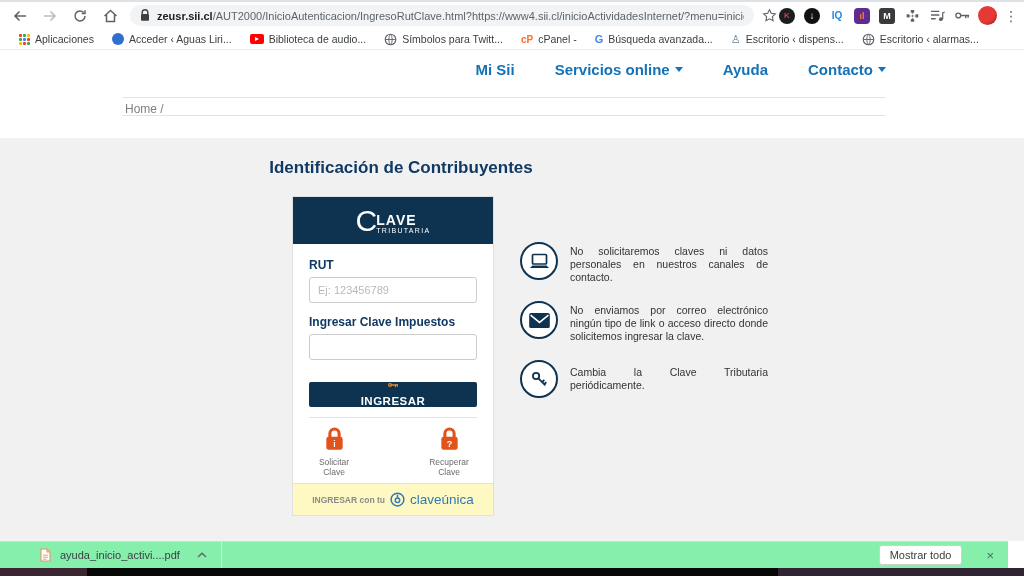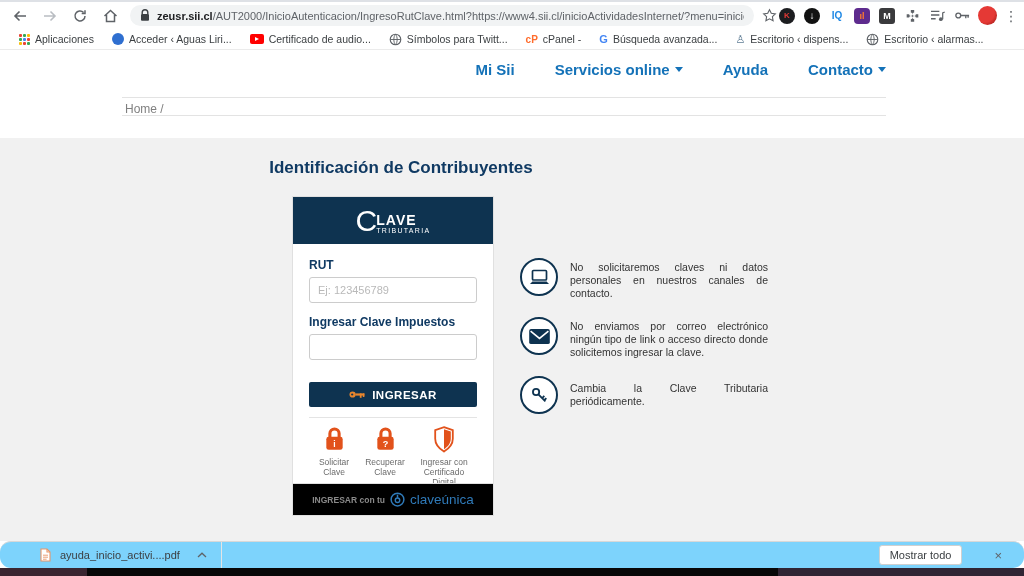--- a/index.html
+++ b/index.html
@@ -64,44 +64,44 @@
   .ct-logo { display:flex; align-items:center; color:#fff; }
   .ct-c { font-size:30px; font-weight:300; line-height:28px; font-family:"Liberation Sans",sans-serif; }
   .ct-right { display:flex; flex-direction:column; margin-left:-1px; padding-top:7px; }
   .ct-lave { font-size:14px; font-weight:bold; letter-spacing:1px; line-height:12px; }
   .ct-sub { font-size:7px; letter-spacing:1.3px; margin-top:1px; }
   .card-body { padding:14px 16px 12px; }
   .fld-label { font-size:12px; font-weight:bold; color:#103a63; margin-bottom:5px; }
   .fld-input { width:100%; height:26px; border:1px solid #ccc; border-radius:3px; font-size:11px; padding:0 8px; color:#333; outline:none; font-family:"Liberation Sans",sans-serif; }
   .fld-input::placeholder { color:#b9b9b9; }
   .gap1 { height:12px; } .gap2 { height:22px; }
-  .btn-ingresar { width:100%; height:25px; background:#0e3350; color:#fff; border:none; border-radius:2px; font-size:11.5px; font-weight:bold; letter-spacing:0.5px; display:flex; align-items:center; justify-content:center; gap:7px; cursor:pointer; font-family:"Liberation Sans",sans-serif; }
+  .btn-ingresar { width:100%; height:25px; background:#0e3350; color:#fff; border:none; border-radius:2px; font-size:11.5px; font-weight:bold; letter-spacing:0.5px; display:flex; align-items:center; justify-content:center; gap:7px; cursor:pointer; font-family:"Liberation Sans",sans-serif;flex-direction:column; }
   .card-div { border-top:1px solid #e4e4e4; margin:10px 0 8px; }
   .actions { display:flex; justify-content:space-between; align-items:flex-start; padding:0 2px; }
   .action { display:flex; flex-direction:column; align-items:center; gap:4px; text-decoration:none; }
   .action-label { font-size:8.5px; color:#6b6b6b; text-align:center; line-height:10px; }
   .a1 { width:46px; } .a2 { width:52px; } .a3 { width:62px; }
 
-  .claveunica-strip { position:absolute; left:292px; top:345px; width:202px; height:33px; background:#000000; border:1px solid #e0e0e0; display:flex; align-items:center; justify-content:center; gap:5px; }
+  .claveunica-strip { position:absolute; left:292px; top:345px; width:202px; height:33px; background:#fef9c3; border:1px solid #e0e0e0; display:flex; align-items:center; justify-content:center; gap:5px; }
   .cu-prefix { font-size:8.5px; font-weight:bold; color:#8a8a8a; }
   .cu-brand { font-size:13.5px; color:#2f7ab9; }
 
   .tips { position:absolute; left:520px; top:104px; width:260px; }
   .tip { display:flex; gap:12px; margin-bottom:17px; }
   .tip-circle { width:38px; height:38px; border:2px solid #0e3350; border-radius:50%; background:#fff; display:flex; align-items:center; justify-content:center; flex:none; }
   .tip-text { font-size:10.5px; color:#333; line-height:13px; width:198px; text-align:justify; }
   .tip.center { align-items:center; }
-  .tip.top { align-items:flex-start;margin-top:16px; } .tip.top .tip-text { padding-top:3px; }
-
-  
-  .dl-bar { position:absolute; top:541px; left:0; right:0; height:27px; background:#7dd3fc; border-top:1px solid #d8d8d8; display:flex; align-items:center; padding-left:40px;border-radius:11px; }
+  .tip.top { align-items:flex-start; } .tip.top .tip-text { padding-top:3px; }
+
+  
+  .dl-bar { position:absolute; top:541px; left:0; right:16px; height:27px; background:#86efac; border-top:1px solid #d8d8d8; display:flex; align-items:center; padding-left:40px; }
   .dl-chip { display:flex; align-items:center; gap:9px; height:100%; padding-right:14px; border-right:1px solid #e4e4e4; margin-right:16px; cursor:pointer; }
   .dl-name { font-size:11px; color:#3c4043; white-space:nowrap; }
   .dl-caret { display:flex; padding-left:8px; }
-  .dl-right { margin-left:auto; display:flex; align-items:center; gap:32px; padding-right:22px; }
+  .dl-right { margin-left:auto; display:flex; align-items:center; gap:24px; padding-right:14px; }
   .show-all { border:1px solid #d0d0d0; background:#fff; border-radius:3px; font-size:11px; color:#3c4043; padding:3px 10px; cursor:pointer; font-family:"Liberation Sans",sans-serif; }
   .dl-close { color:#5f6368; font-size:13px; cursor:pointer; }
 
   .bottom-strip { position:absolute; top:568px; left:0; right:0; height:8px;
     background:linear-gradient(to right, #3a2530 0 8.5%, #070707 8.5% 76%, #302433 76% 100%); }
 </style>
 </head>
 <body>
 
 <div class="screen">
@@ -198,21 +198,21 @@
           <i style="background:#34a853"></i>
         </span>
       <span class="bm-label">Aplicaciones</span>
     </span>
     <span class="bm">
       <span class="blue-dot"></span>
       <span class="bm-label">Acceder ‹ Aguas Liri...</span>
     </span>
     <span class="bm">
       <span class="yt"></span>
-      <span class="bm-label">Certificado de audio...</span>
+      <span class="bm-label">Biblioteca de audio...</span>
     </span>
     <span class="bm">
       <svg width="13" height="13" viewBox="0 0 14 14">
           <circle cx="7" cy="7" r="5.7" fill="none" stroke="#5f6368" stroke-width="1.2"></circle>
           <path d="M1.3 7h11.4M7 1.3C4.6 4.2 4.6 9.8 7 12.7 9.4 9.8 9.4 4.2 7 1.3" fill="none" stroke="#5f6368" stroke-width="1"></path>
         </svg>
       <span class="bm-label">Símbolos para Twitt...</span>
     </span>
     <span class="bm">
       <span class="cp">cP</span>
@@ -301,27 +301,20 @@
             <span class="action-label">Solicitar Clave</span>
           </a>
           <a class="action a2" href="#">
             <svg width="25" height="27" viewBox="0 0 26 28">
                 <path d="M8.2 12V7.8a4.8 4.8 0 0 1 9.6 0V12" stroke="#e2521b" stroke-width="3.2" fill="none"></path>
                 <rect x="4.5" y="11.2" width="17" height="13.5" rx="2.5" fill="#e2521b"></rect>
                 <text x="13" y="21.6" font-size="9.5" fill="#fff" text-anchor="middle" font-weight="bold" font-family="Liberation Sans, sans-serif">?</text>
               </svg>
             <span class="action-label">Recuperar Clave</span>
           </a>
-          <a class="action a3" href="#">
-            <svg width="22" height="27" viewBox="0 0 22 27">
-                <path d="M11 1.2l8.8 3v8.6c0 5.8-3.8 9.8-8.8 12.8-5-3-8.8-7-8.8-12.8V4.2z" fill="none" stroke="#e2521b" stroke-width="1.8"></path>
-                <path d="M11 3.3v20c3.9-2.6 6.8-6 6.8-10.7V5.6z" fill="#e2521b"></path>
-              </svg>
-            <span class="action-label">Ingresar con Certificado Digital</span>
-          </a>
         </div>
       </div>
     </div>
 
     <div class="claveunica-strip">
       <span class="cu-prefix">INGRESAR con tu</span>
       <svg width="15" height="15" viewBox="0 0 16 16">
           <circle cx="8" cy="8" r="6.8" fill="none" stroke="#2f7ab9" stroke-width="1.6"></circle>
           <circle cx="8" cy="8.8" r="2.4" fill="none" stroke="#2f7ab9" stroke-width="1.5"></circle>
           <path d="M8 2.8v3.4" stroke="#2f7ab9" stroke-width="1.6"></path>

